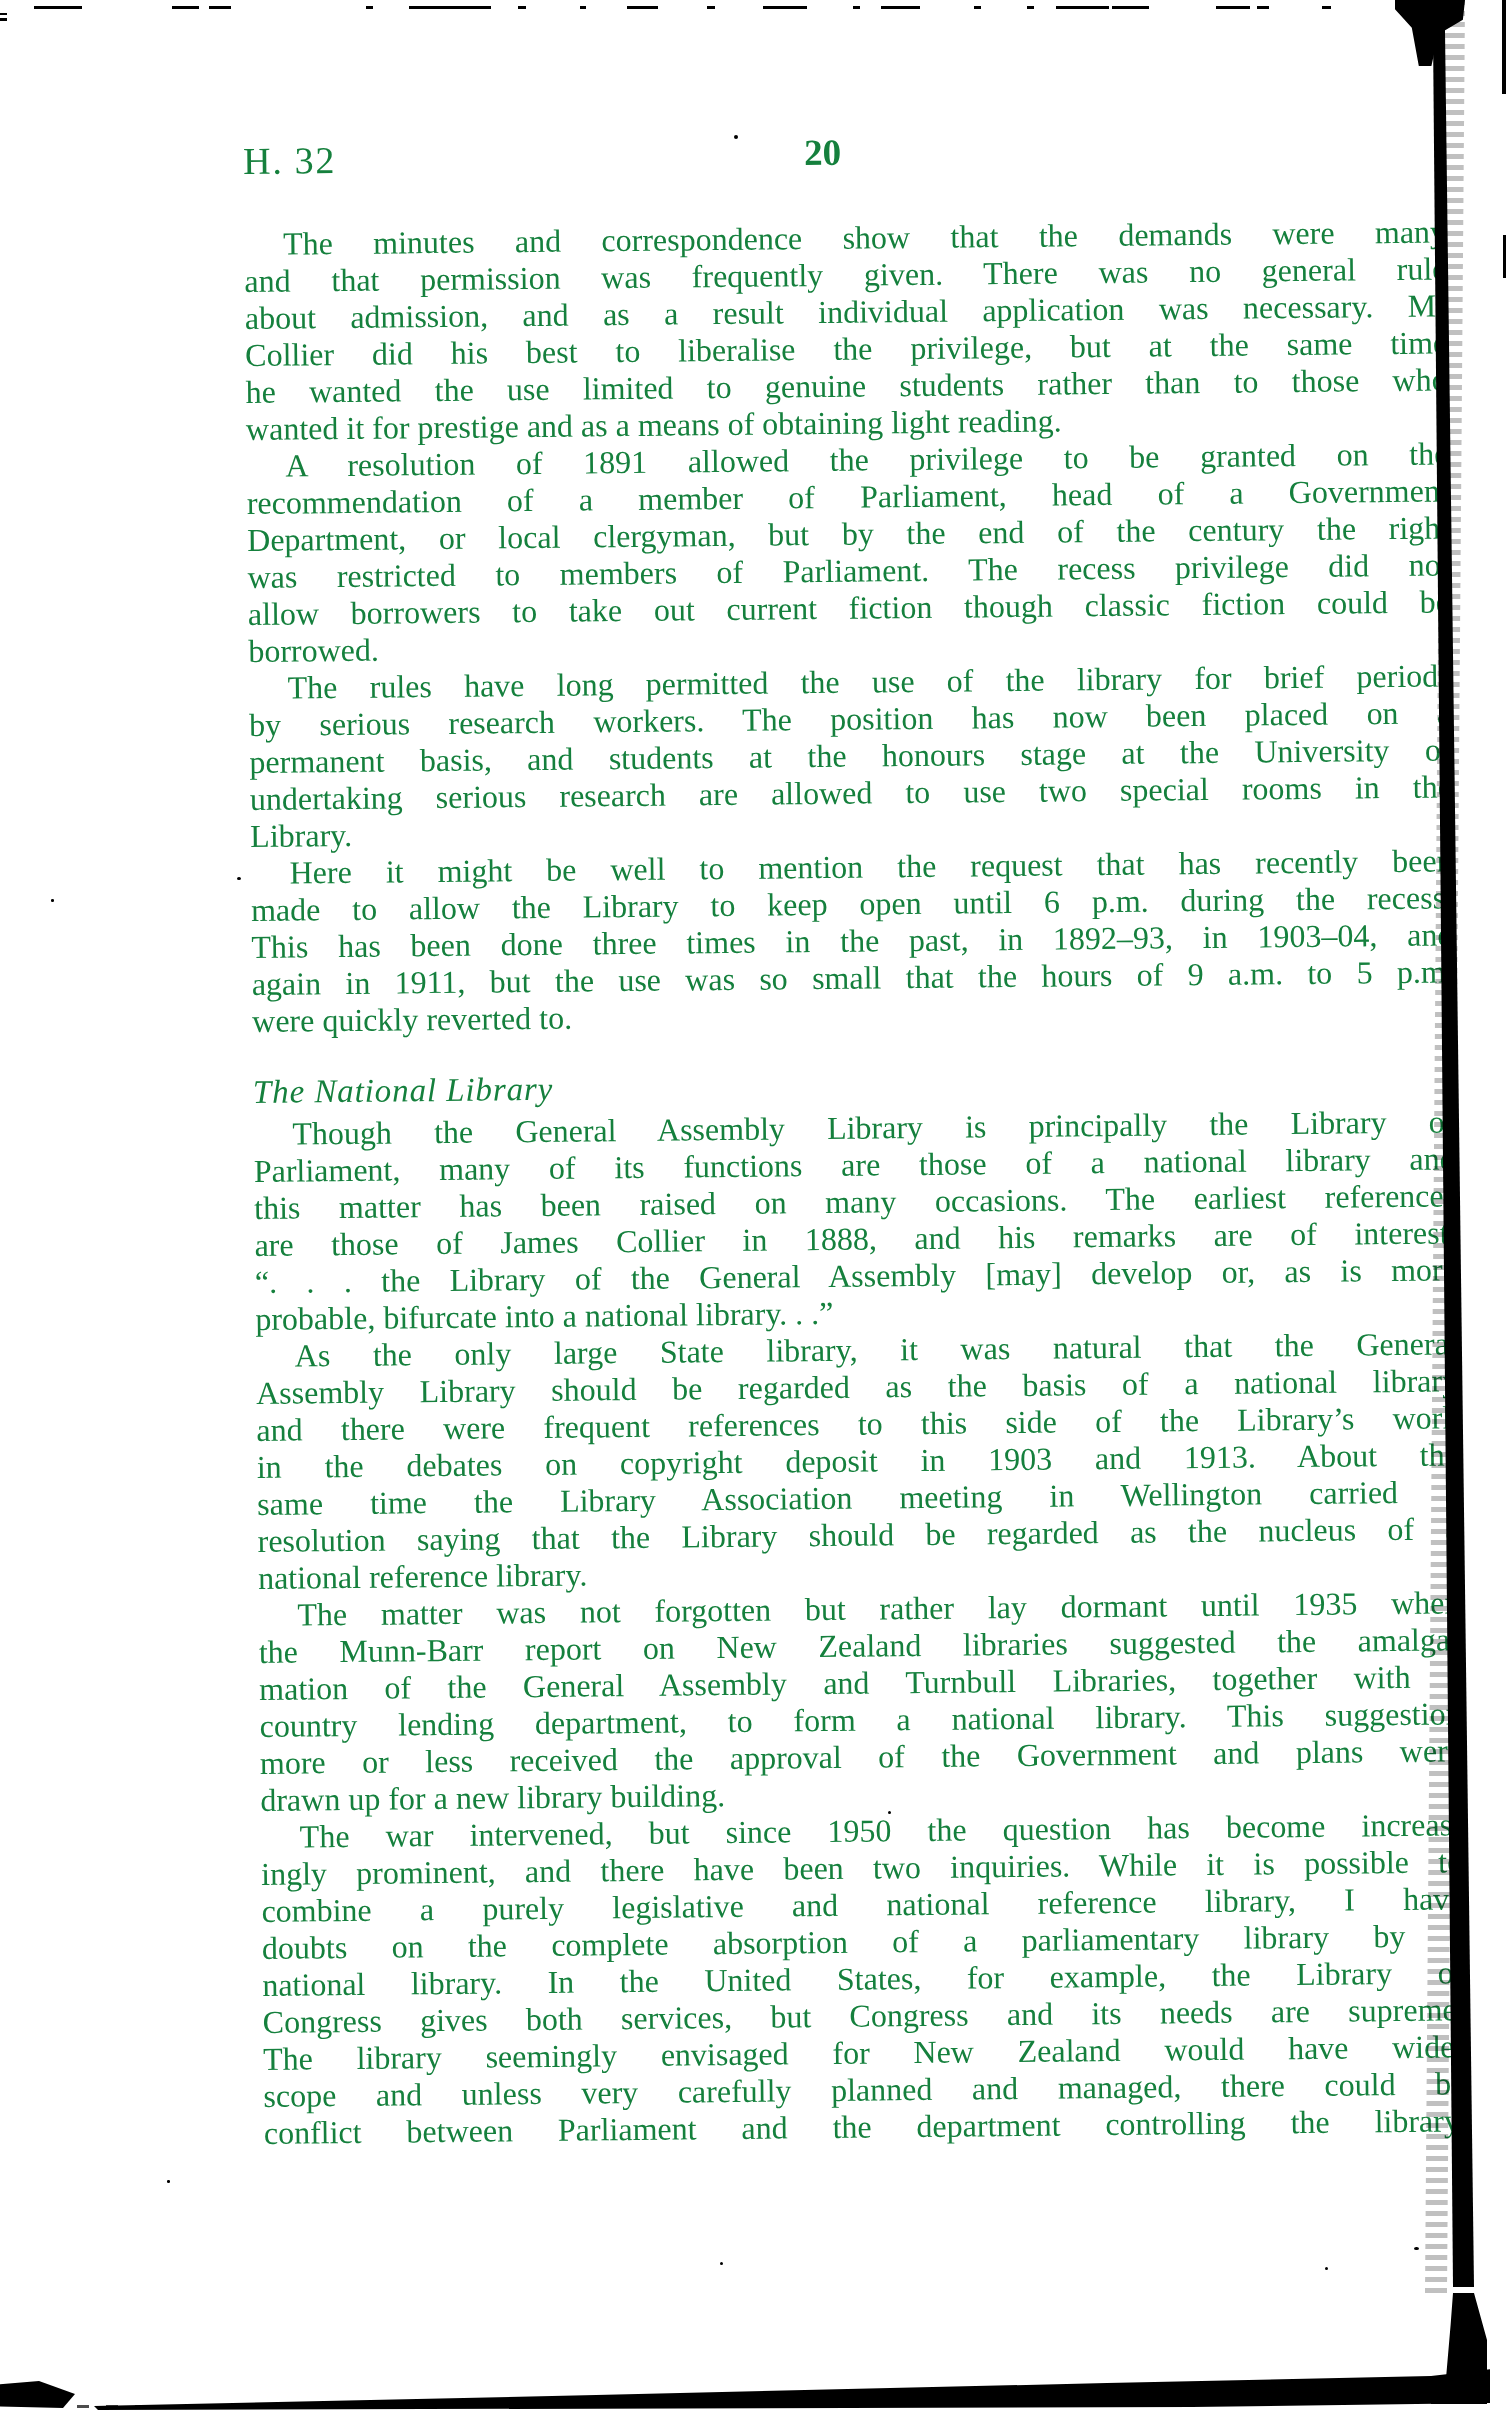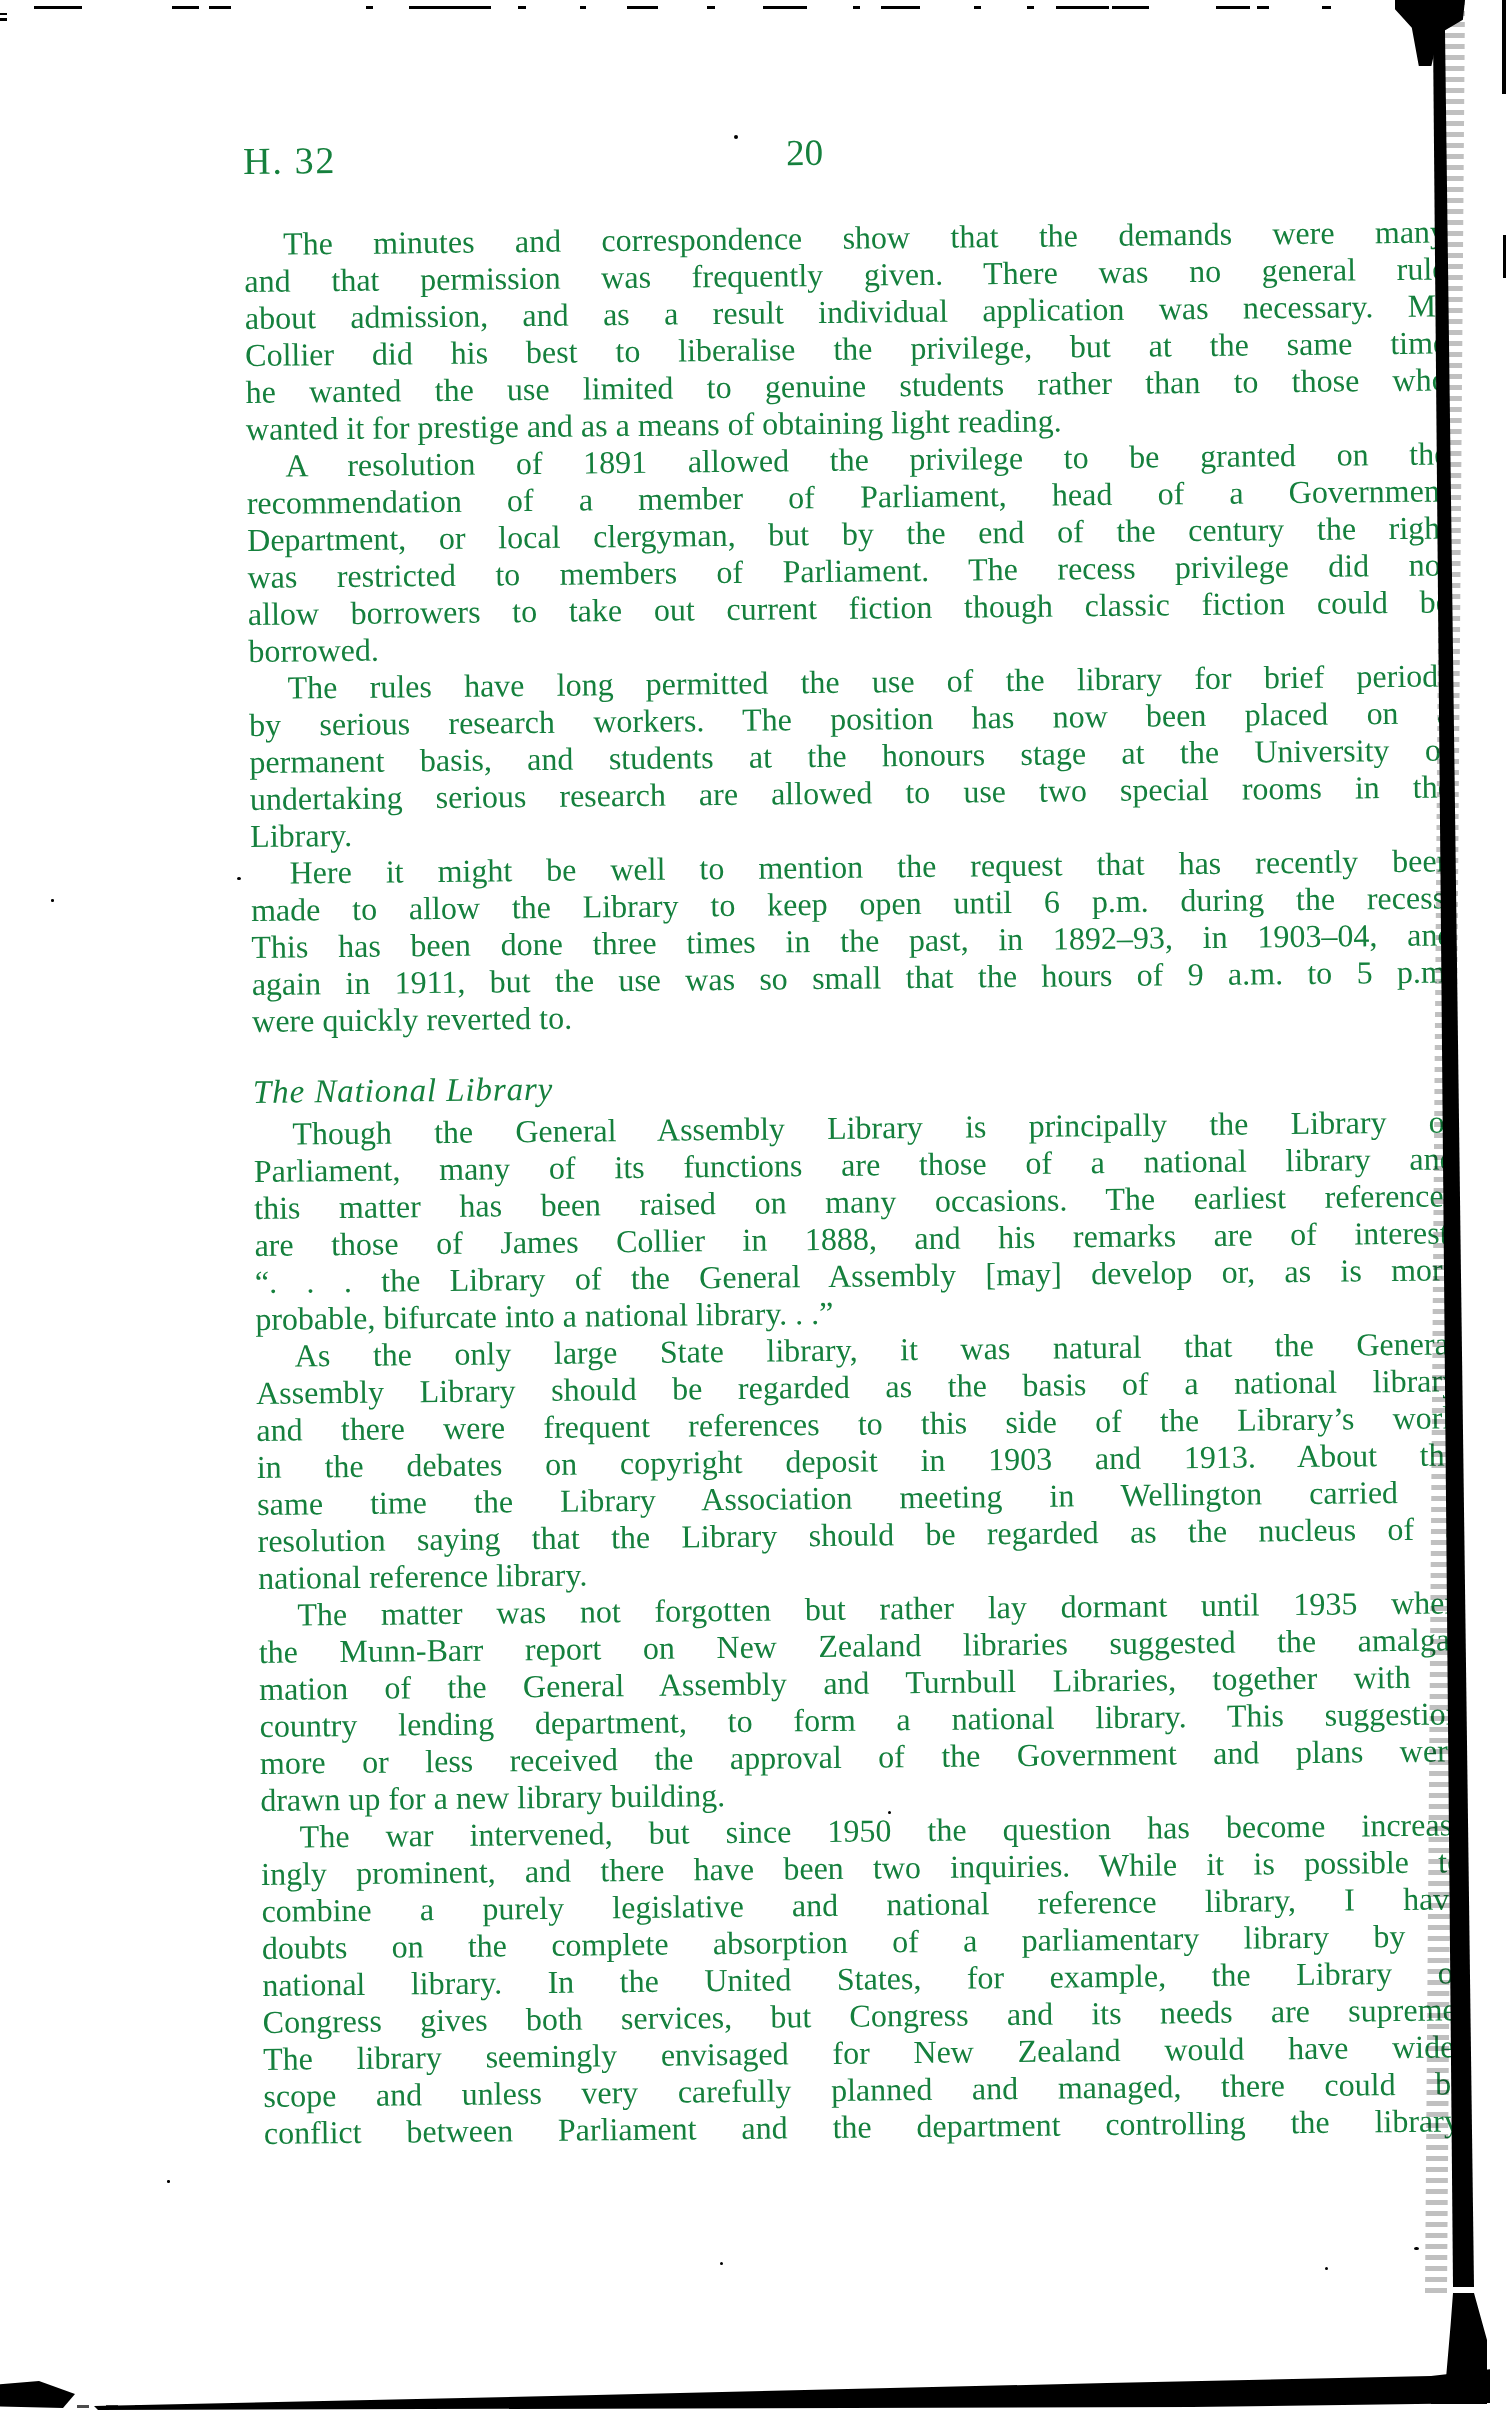--- a/index.html
+++ b/index.html
@@ -18,22 +18,23 @@
     transform:rotate(-0.6deg);
     transform-origin:0 0;
     font-size:32px;line-height:37px;
   }
   .page-header{position:relative;height:44px;margin-bottom:39px;}
   .report-number{
     position:absolute;left:0;top:0;
     font-size:38px;letter-spacing:1.7px;
   }
   .page-number{
-    position:absolute;left:543px;top:-3.4px;
+    position:absolute;left:561px;top:-3.4px;
     font-size:37px;
+    font-weight:bold;
   }
   .para{margin:0;}
   .line{
     text-align:justify;
     text-align-last:justify;
     white-space:normal;
   }
   .line.first{text-indent:39px;}
   .line.last{text-align-last:left;}
   .heading{

